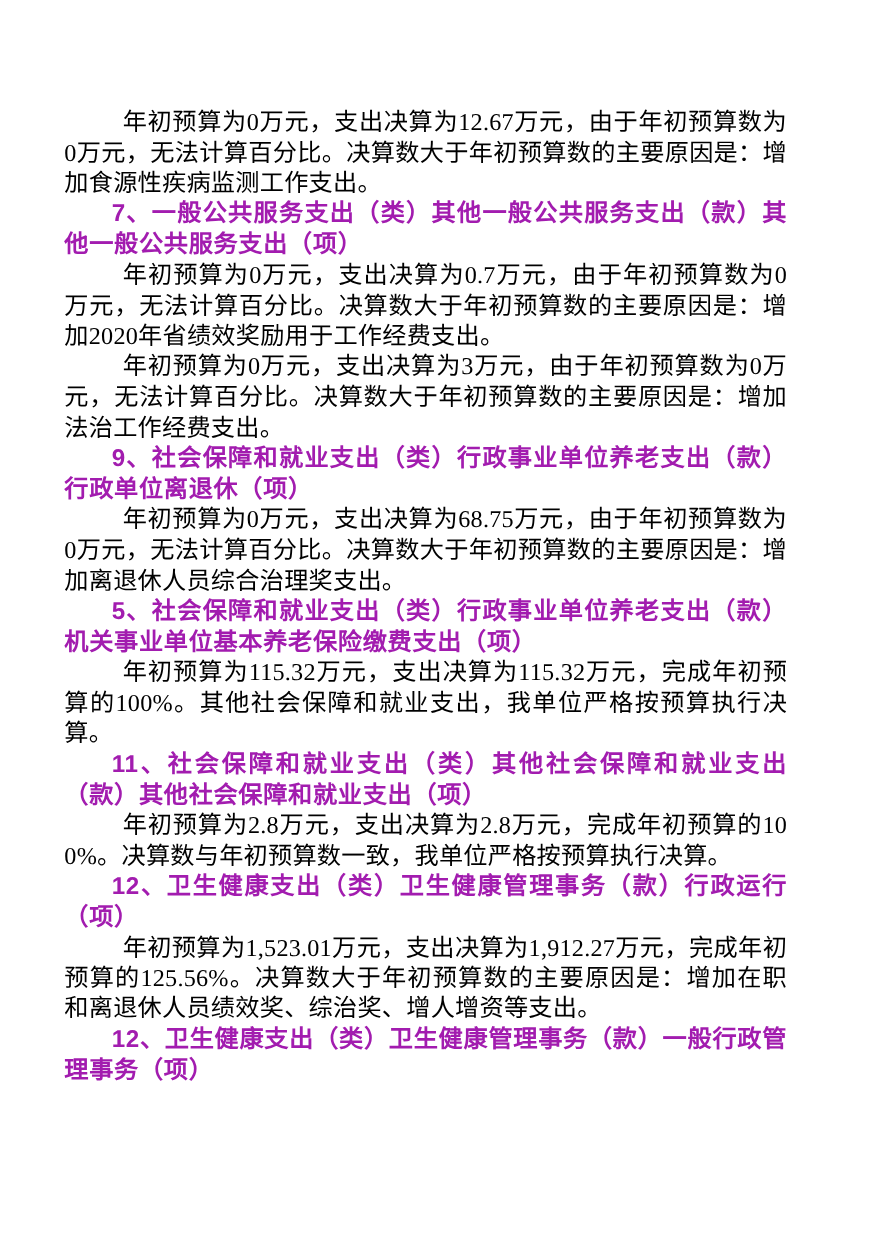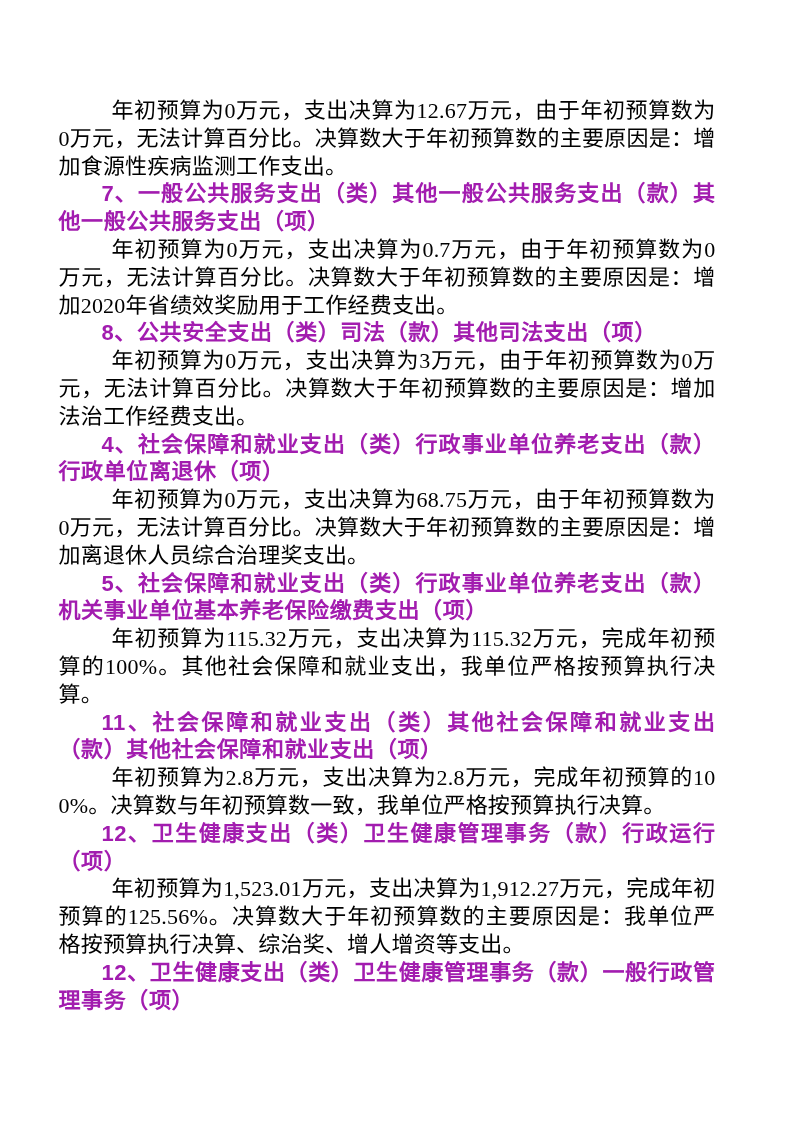--- a/index.html
+++ b/index.html
@@ -47,25 +47,24 @@
   }
 </style>
 </head>
 <body>
 
 <div class="page">
   <main class="content">
     <p class="para">年初预算为0万元，支出决算为12.67万元，由于年初预算数为0万元，无法计算百分比。决算数大于年初预算数的主要原因是：增加食源性疾病监测工作支出。</p>
     <p class="heading">7、一般公共服务支出（类）其他一般公共服务支出（款）其他一般公共服务支出（项）</p>
     <p class="para">年初预算为0万元，支出决算为0.7万元，由于年初预算数为0万元，无法计算百分比。决算数大于年初预算数的主要原因是：增加2020年省绩效奖励用于工作经费支出。</p>
-    <p class="heading">8、公共安全支出（类）司法（款）其他司法支出（项）</p>
     <p class="para">年初预算为0万元，支出决算为3万元，由于年初预算数为0万元，无法计算百分比。决算数大于年初预算数的主要原因是：增加法治工作经费支出。</p>
-    <p class="heading">4、社会保障和就业支出（类）行政事业单位养老支出（款）行政单位离退休（项）</p>
+    <p class="heading">9、社会保障和就业支出（类）行政事业单位养老支出（款）行政单位离退休（项）</p>
     <p class="para">年初预算为0万元，支出决算为68.75万元，由于年初预算数为0万元，无法计算百分比。决算数大于年初预算数的主要原因是：增加离退休人员综合治理奖支出。</p>
     <p class="heading">5、社会保障和就业支出（类）行政事业单位养老支出（款）机关事业单位基本养老保险缴费支出（项）</p>
     <p class="para">年初预算为115.32万元，支出决算为115.32万元，完成年初预算的100%。其他社会保障和就业支出，我单位严格按预算执行决算。</p>
     <p class="heading">11、社会保障和就业支出（类）其他社会保障和就业支出（款）其他社会保障和就业支出（项）</p>
     <p class="para">年初预算为2.8万元，支出决算为2.8万元，完成年初预算的100%。决算数与年初预算数一致，我单位严格按预算执行决算。</p>
     <p class="heading">12、卫生健康支出（类）卫生健康管理事务（款）行政运行（项）</p>
-    <p class="para">年初预算为1,523.01万元，支出决算为1,912.27万元，完成年初预算的125.56%。决算数大于年初预算数的主要原因是：我单位严格按预算执行决算、综治奖、增人增资等支出。</p>
+    <p class="para">年初预算为1,523.01万元，支出决算为1,912.27万元，完成年初预算的125.56%。决算数大于年初预算数的主要原因是：增加在职和离退休人员绩效奖、综治奖、增人增资等支出。</p>
     <p class="heading">12、卫生健康支出（类）卫生健康管理事务（款）一般行政管理事务（项）</p>
   </main>
 </div>
 
 </body></html>

